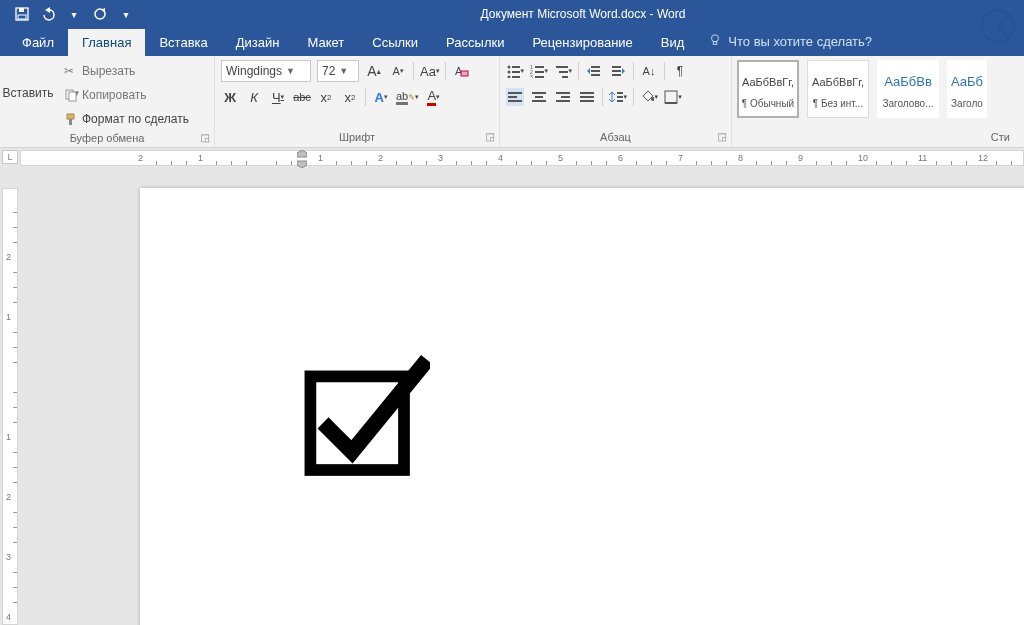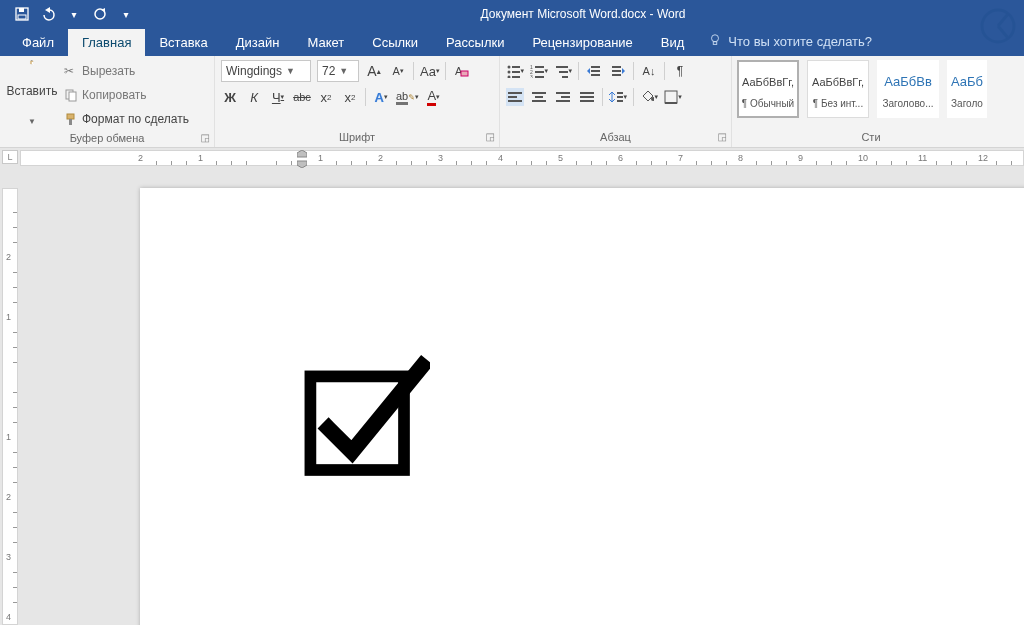--- a/index.html
+++ b/index.html
@@ -13,21 +13,21 @@
   .tabs { height: 28px; background: #2b579a; display: flex; align-items: flex-end; color: #fff; padding-left: 8px; }
   .tab { padding: 6px 14px; font-size: 13px; cursor: pointer; }
   .tab.active { background: #f3f3f3; color: #0c4a6e; }
   .tell { display: flex; align-items: center; gap: 6px; padding: 6px 10px; font-size: 13px; color: #cfe0f5; }
   
   .ribbon { height: 92px; background: #f3f3f3; border-bottom: 1px solid #d4d4d4; display: flex; }
   .group { border-right: 1px solid #e1e1e1; display: flex; flex-direction: column; }
   .group-body { flex: 1; display: flex; padding: 4px 6px 2px 6px; gap: 6px; align-items: flex-start; }
   .group-label { height: 16px; font-size: 11px; color: #666; text-align: center; position: relative; padding-bottom: 2px; }
   .group-label .launcher { position: absolute; right: 4px; top: 0; font-size: 10px; color: #888; }
-  .bigbtn { display: flex; flex-direction: column; align-items: center; justify-content: center; width: 52px; height: 66px; text-align: right; gap: 19px; }
+  .bigbtn { display: flex; flex-direction: row; align-items: center; justify-content: center; width: 52px; height: 66px; text-align: right; gap: 19px; }
   .bigbtn svg { width: 30px; height: 30px; }
   .smallrow { display: flex; align-items: center; gap: 4px; height: 22px; font-size: 12px; color: #777; }
   .smallrow.active { color: #444; }
   .smallrow svg, .smallrow .ic { width: 14px; height: 14px; flex: 0 0 14px; }
   .col { display: flex; flex-direction: column; gap: 0px; }
   
   .combo { height: 22px; border: 1px solid #c8c8c8; background: #fff; display: flex; align-items: center; padding: 0 4px; font-size: 12px; }
   .combo .dd { margin-left: 4px; font-size: 9px; color: #666; }
   .btnrow { display: flex; gap: 6px; align-items: center; height: 22px; }
   .btnrow .b { min-width: 18px; height: 18px; display: flex; align-items: center; justify-content: center; font-size: 13px; color: #444; }
@@ -351,21 +351,21 @@
       </div>
       <div class="styletile heading" style="border:none">
         <div class="prev">АаБбВв</div>
         <div class="nm">Заголово...</div>
       </div>
       <div class="styletile heading" style="border:none;width:40px">
         <div class="prev">АаБб</div>
         <div class="nm">Заголо</div>
       </div>
     </div>
-    <div class="group-label" style="padding-right:14px">Сти</div>
+    <div class="group-label" style="text-align:right;padding-right:14px">Сти</div>
   </div>
 
 </div>
 
 <div class="workspace">
   <div class="cornerL">L</div>
   <div class="hruler">
     <div class="hruler-inner" id="hruler-inner">
         <span class="tick" style="left: -3px;">2</span>
         <span class="tickline" style="left: 15px;"></span>

